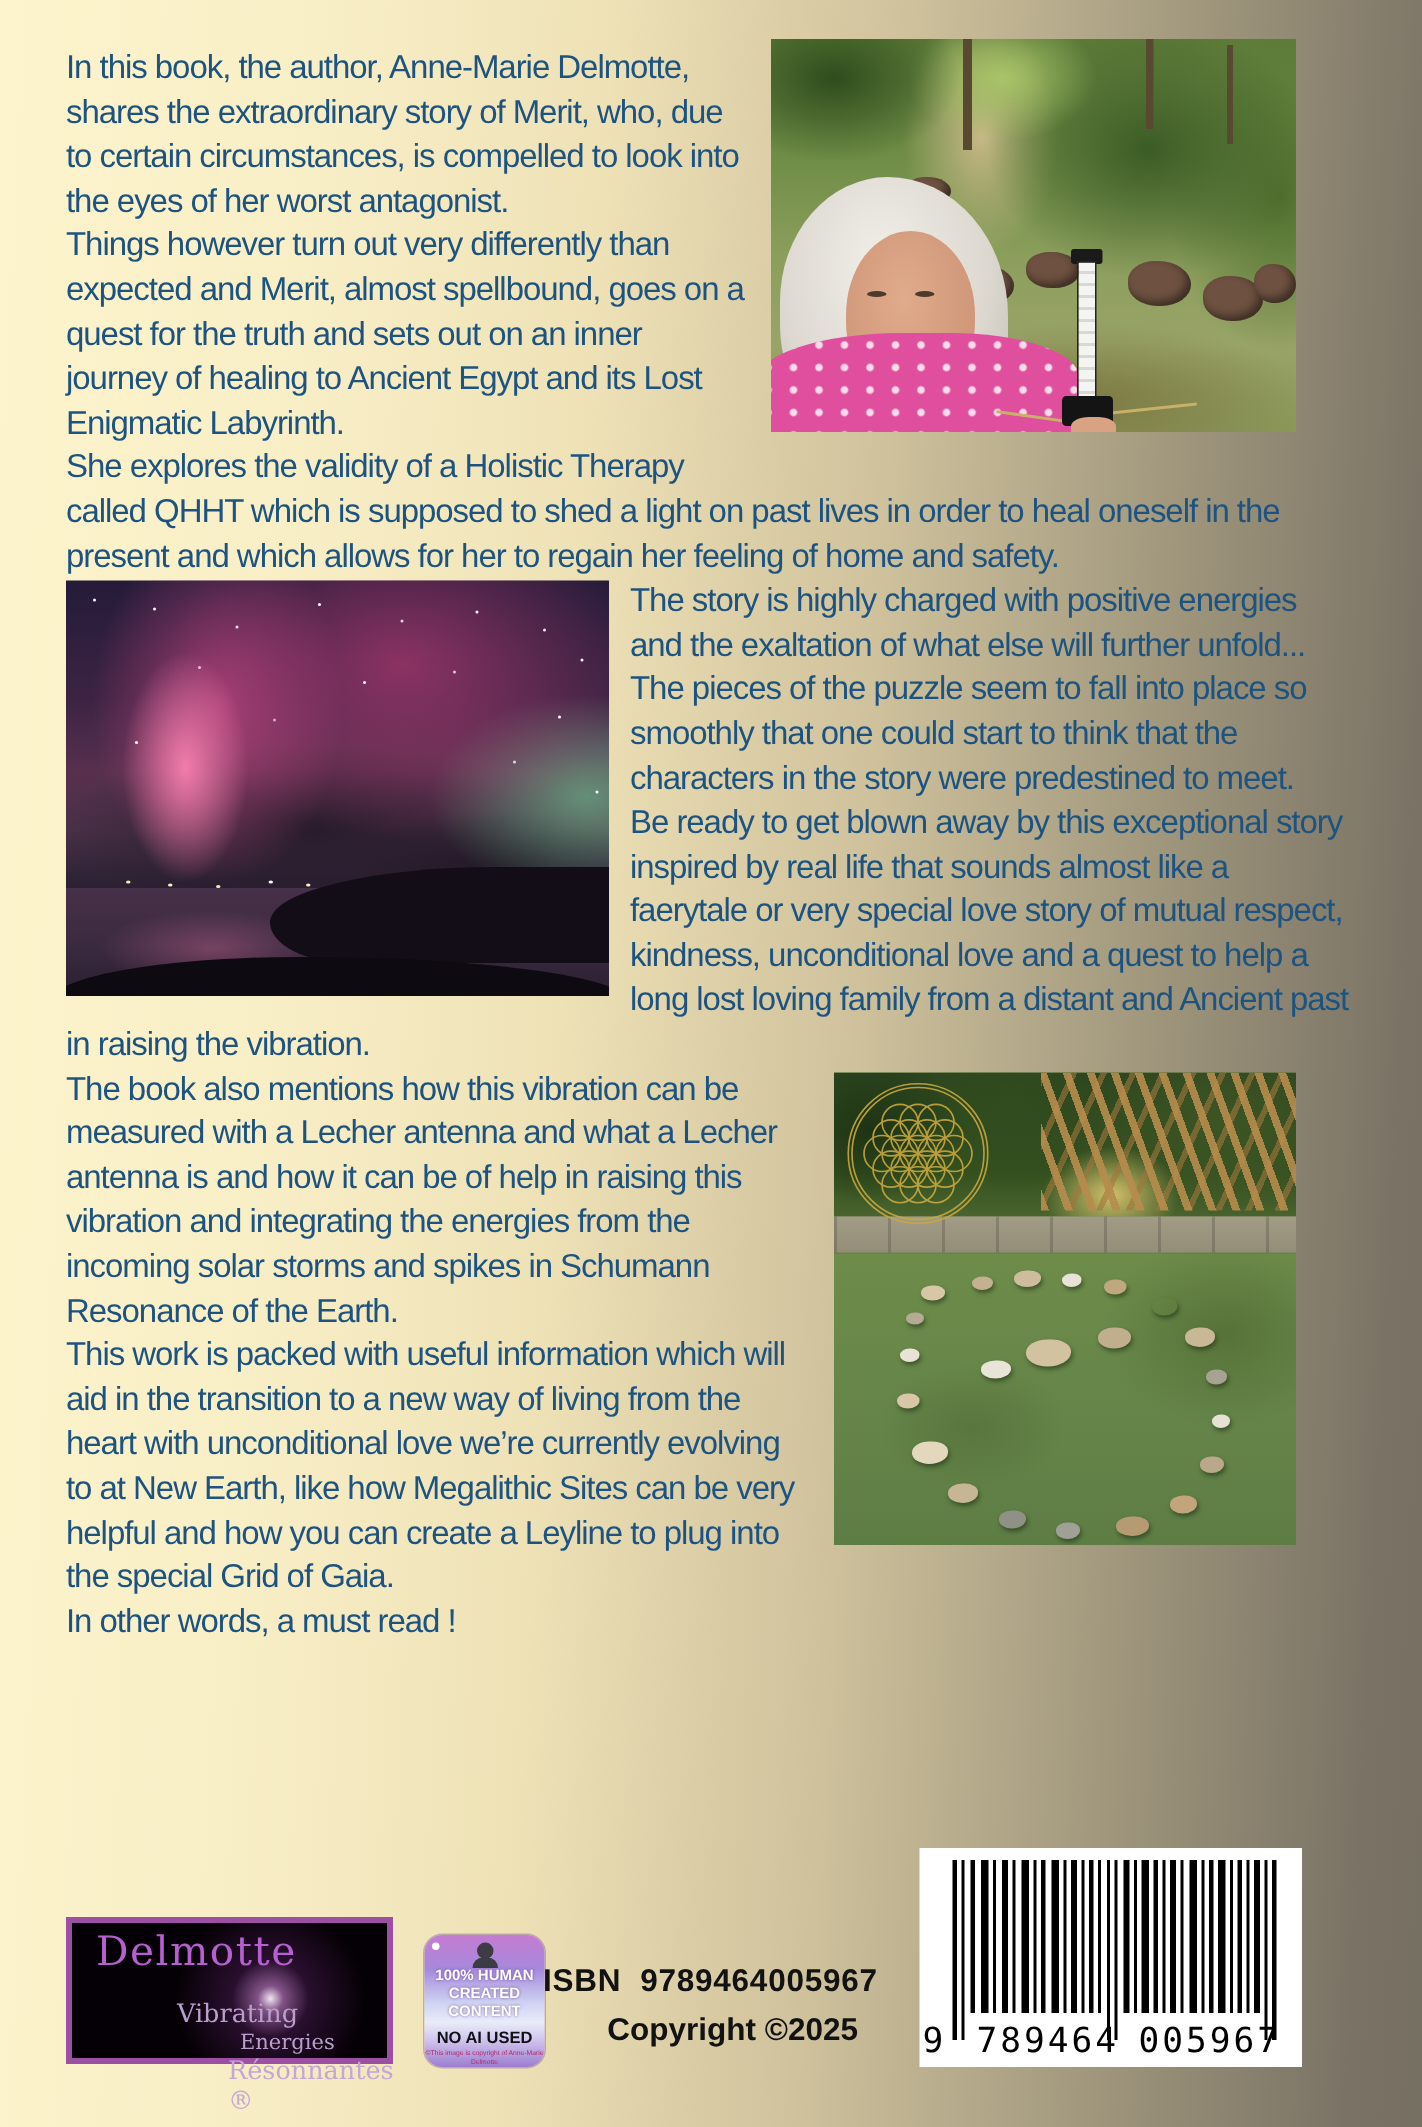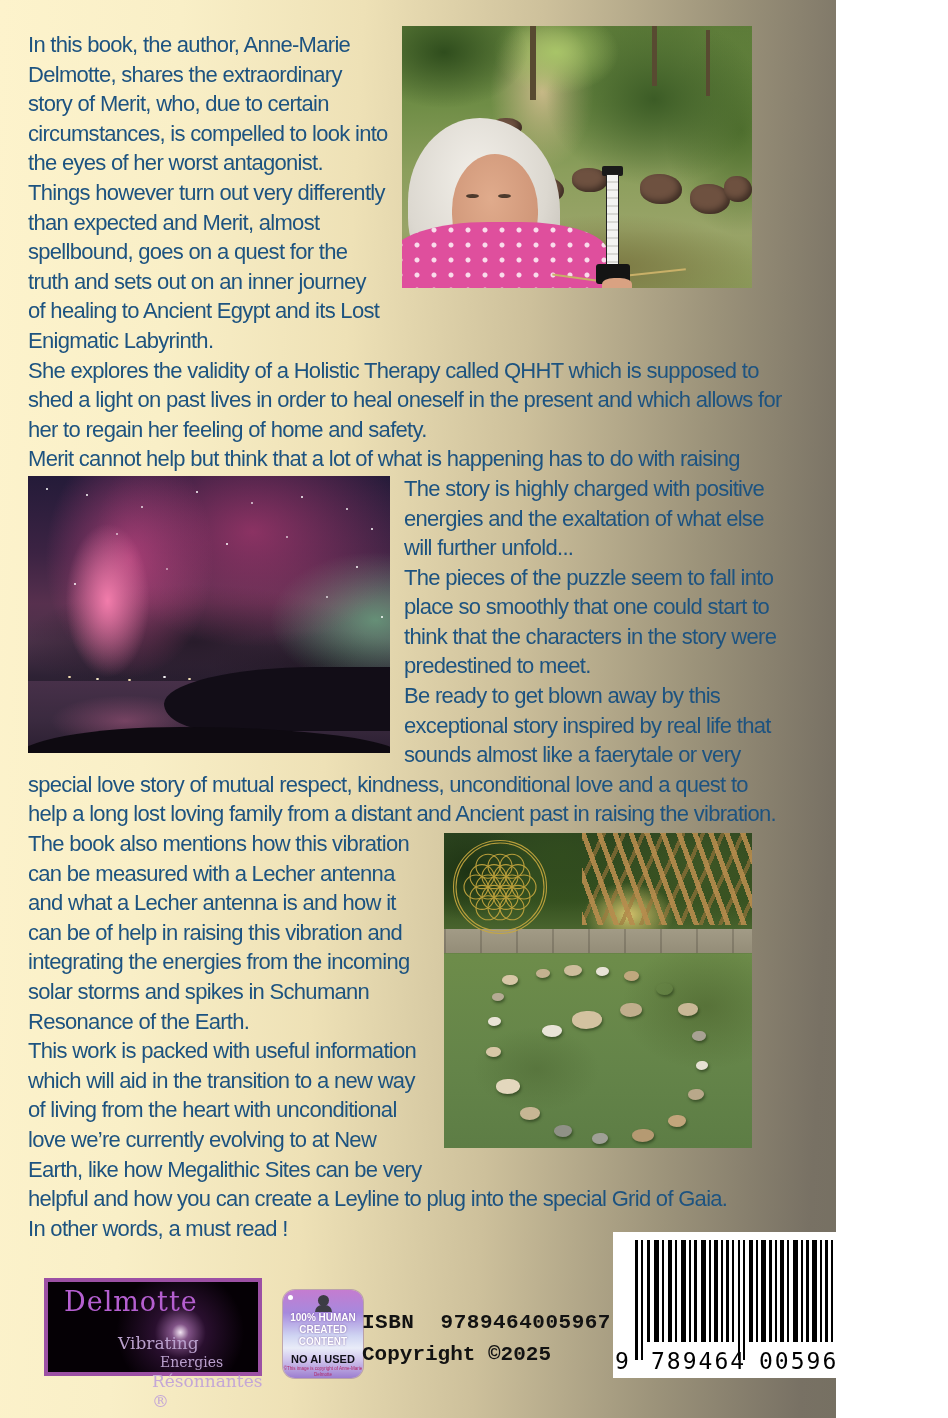--- a/index.html
+++ b/index.html
@@ -1,29 +1,29 @@
 <!DOCTYPE html>
 <html><head>
 <meta charset="utf-8">
 <style>
   * { box-sizing: border-box; }
   html,body { margin:0; padding:0; }
   body { width:948px; }
 
   .page {
     position: relative;
-    width: 836px;
+    width: 948px;
     height: 1418px;
     overflow: hidden;
     background: linear-gradient(93deg,
       #fdf3cc 0%, #f9efc7 20%, #eee1b6 40%,
       #cdc09b 60%, #9c937a 80%, #787164 96%, #767062 100%);
     font-family: "Liberation Sans", sans-serif;
     color: #1d5380;
-    padding: 30px 48px 0 28px;
+    padding: 30px 48px 0 44px;
   }
 
   .page p {
     margin: 0;
     font-size: 22px;
     line-height: 29.6px;
     letter-spacing: -0.7px;
     color: #1d5380;
   }
 
@@ -138,21 +138,21 @@
     background: linear-gradient(180deg, #c47cd0 0%, #a689dd 26%, #cfd4f2 52%, #e9ecf8 66%, #cfc3ec 80%, #9c7dd0 100%);
     box-shadow: 0 0 0 1px rgba(120,80,160,.4);
   }
   .badge-dot { position:absolute; left:5px; top:5px; width:5px; height:5px; background:#fff; border-radius:50%; }
   .badge-head { width:11px; height:11px; background:#3c3c44; border-radius:50%; margin:5px auto 0; }
   .badge-shoulders { width:17px; height:7px; background:#3c3c44; border-radius:8px 8px 0 0; margin:-1px auto 0; }
   .badge-t1 { font-size:10px; line-height:12px; color:#fff; font-weight:bold; text-shadow:0 0 2px rgba(90,40,130,.7); }
   .badge-t2 { font-size:11px; line-height:13px; color:#101018; font-weight:bold; margin-top:5px; letter-spacing:0; }
   .badge-tiny { font-size:4.5px; line-height:6px; color:#b02868; }
 
-  .isbn-block { position:absolute; left:362px; bottom:52px; width:210px; text-align:left; color:#121212;font-family:Liberation Mono, monospace; }
+  .isbn-block { position:absolute; left:362px; bottom:52px; width:210px; text-align:right; color:#121212; }
   .isbn-line { font-size:21px; font-weight:bold; letter-spacing:.5px; white-space:pre; }
   .copy-line { font-size:21px; font-weight:bold; margin-top:9px; }
 
   .barcode { position:absolute; left:613px; bottom:40px; width:255px; height:146px; background:#fff; }
   .bc-digits { position:absolute; left:0; bottom:4px; width:100%; display:flex; font-family:"DejaVu Sans Mono", monospace;
     font-size:23px; color:#000; }
   .bc-d0 { margin-left:2px; width:18px; }
   .bc-d1 { margin-left:18px; width:96px; letter-spacing:2px; }
   .bc-d2 { margin-left:12px; width:96px; letter-spacing:2px; }
 </style>
@@ -181,21 +181,20 @@
     <i class="antenna-wire" style="left:214px;top:246px;width:70px;transform:rotate(-6deg);"></i>
     <div class="antenna-cap"></div>
     <div class="antenna-bar"></div>
     <div class="antenna-base"></div>
     <div class="w-hand"></div>
   </div>
 
   <p>In this book, the author, Anne-Marie Delmotte, shares the extraordinary story of Merit, who, due to certain circumstances, is compelled to look into the eyes of her worst antagonist.</p>
   <p>Things however turn out very differently than expected and Merit, almost spellbound, goes on a quest for the truth and sets out on an inner journey of healing to Ancient Egypt and its Lost Enigmatic Labyrinth.</p>
   <p>She explores the validity of a Holistic Therapy called QHHT which is supposed to shed a light on past lives in order to heal oneself in the present and which allows for her to regain her feeling of home and safety.</p>
-  <p>Merit cannot help but think that a lot of what is happening has to do with raising</p>
 
   <div class="photo photo-aurora">
     <i class="stars"></i>
     <div class="aurora-water"></div>
     <div class="aurora-reflect"></div>
     <i class="shore-lights"></i>
     <div class="aurora-land"></div>
     <div class="aurora-fore"></div>
   </div>
 

